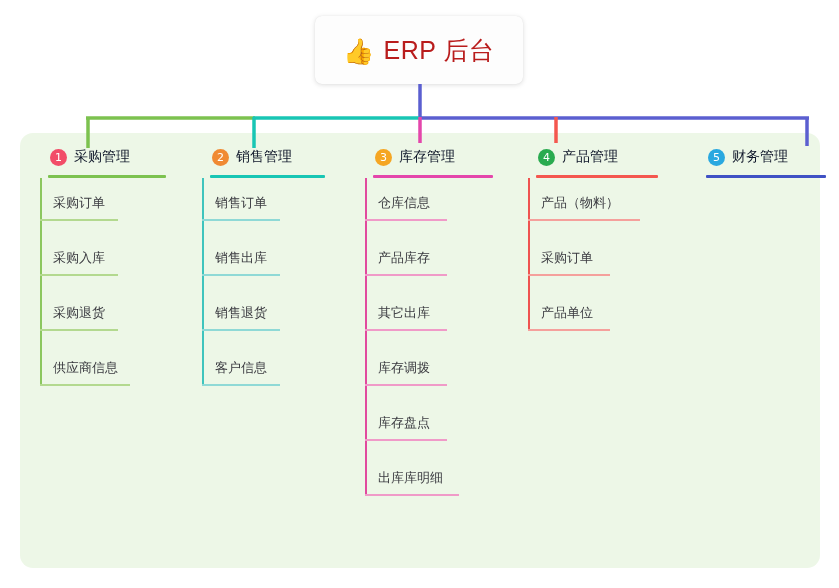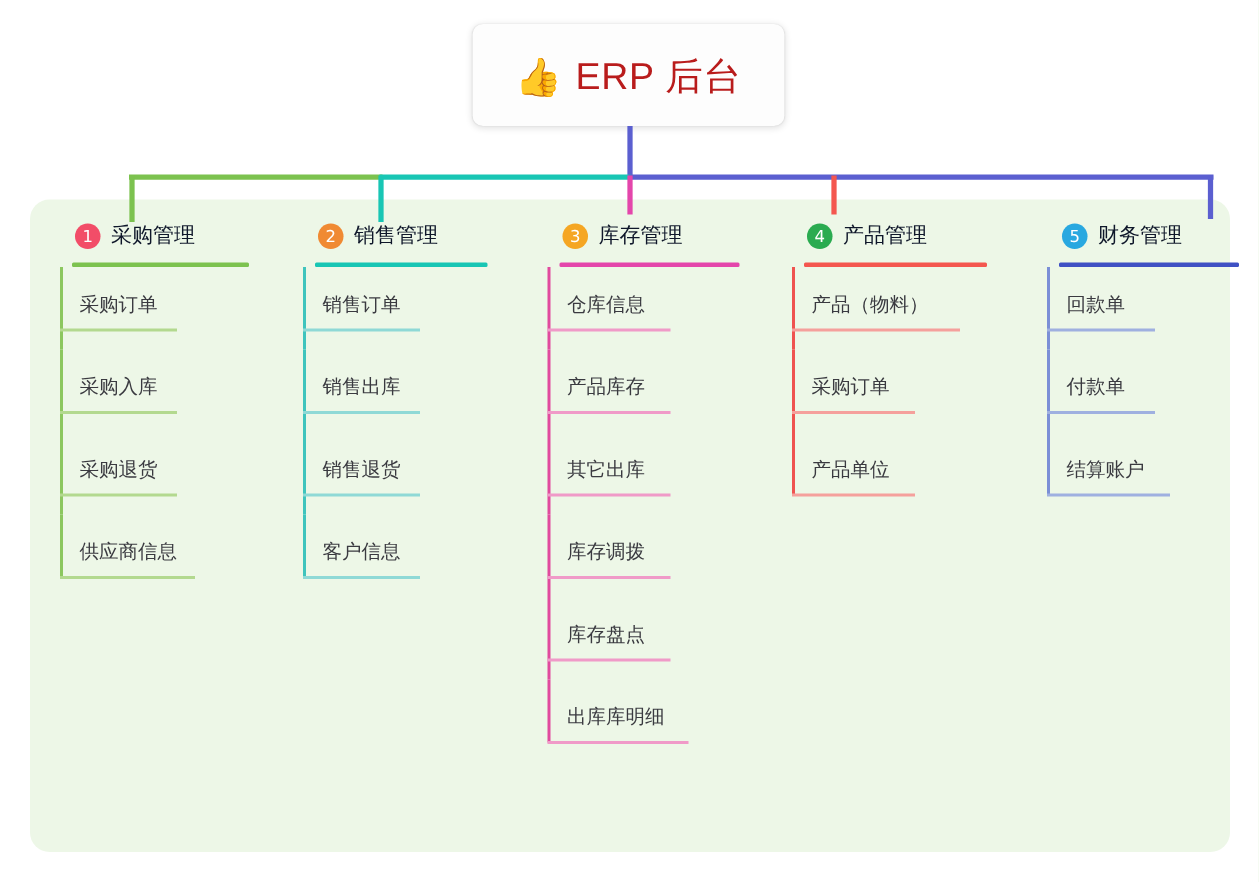--- a/index.html
+++ b/index.html
@@ -283,33 +283,16 @@
             <div class="item-rule" style="background: rgb(245, 160, 156); width: 82px;"></div>
           </div>
         </div>
       </div>
       <div class="column" style="left: 688px; width: 132px;">
         <div class="col-head">
           <span class="badge" style="background: rgb(41, 168, 224);">5</span>
           <span class="col-title">财务管理</span>
         </div>
         <div class="col-rule" style="background: rgb(63, 81, 196); width: 120px; margin-left: 18px;"></div>
-        <div class="items">
-          <div class="item">
-            <div class="item-stem" style="background: rgb(123, 143, 214);"></div>
-            <div class="item-label">回款单</div>
-            <div class="item-rule" style="background: rgb(159, 176, 224); width: 72px;"></div>
-          </div>
-          <div class="item">
-            <div class="item-stem" style="background: rgb(123, 143, 214);"></div>
-            <div class="item-label">付款单</div>
-            <div class="item-rule" style="background: rgb(159, 176, 224); width: 72px;"></div>
-          </div>
-          <div class="item">
-            <div class="item-stem" style="background: rgb(123, 143, 214); height: 42px;"></div>
-            <div class="item-label">结算账户</div>
-            <div class="item-rule" style="background: rgb(159, 176, 224); width: 82px;"></div>
-          </div>
-        </div>
       </div>
     </div>
 
 </div>
 
 </body></html>

